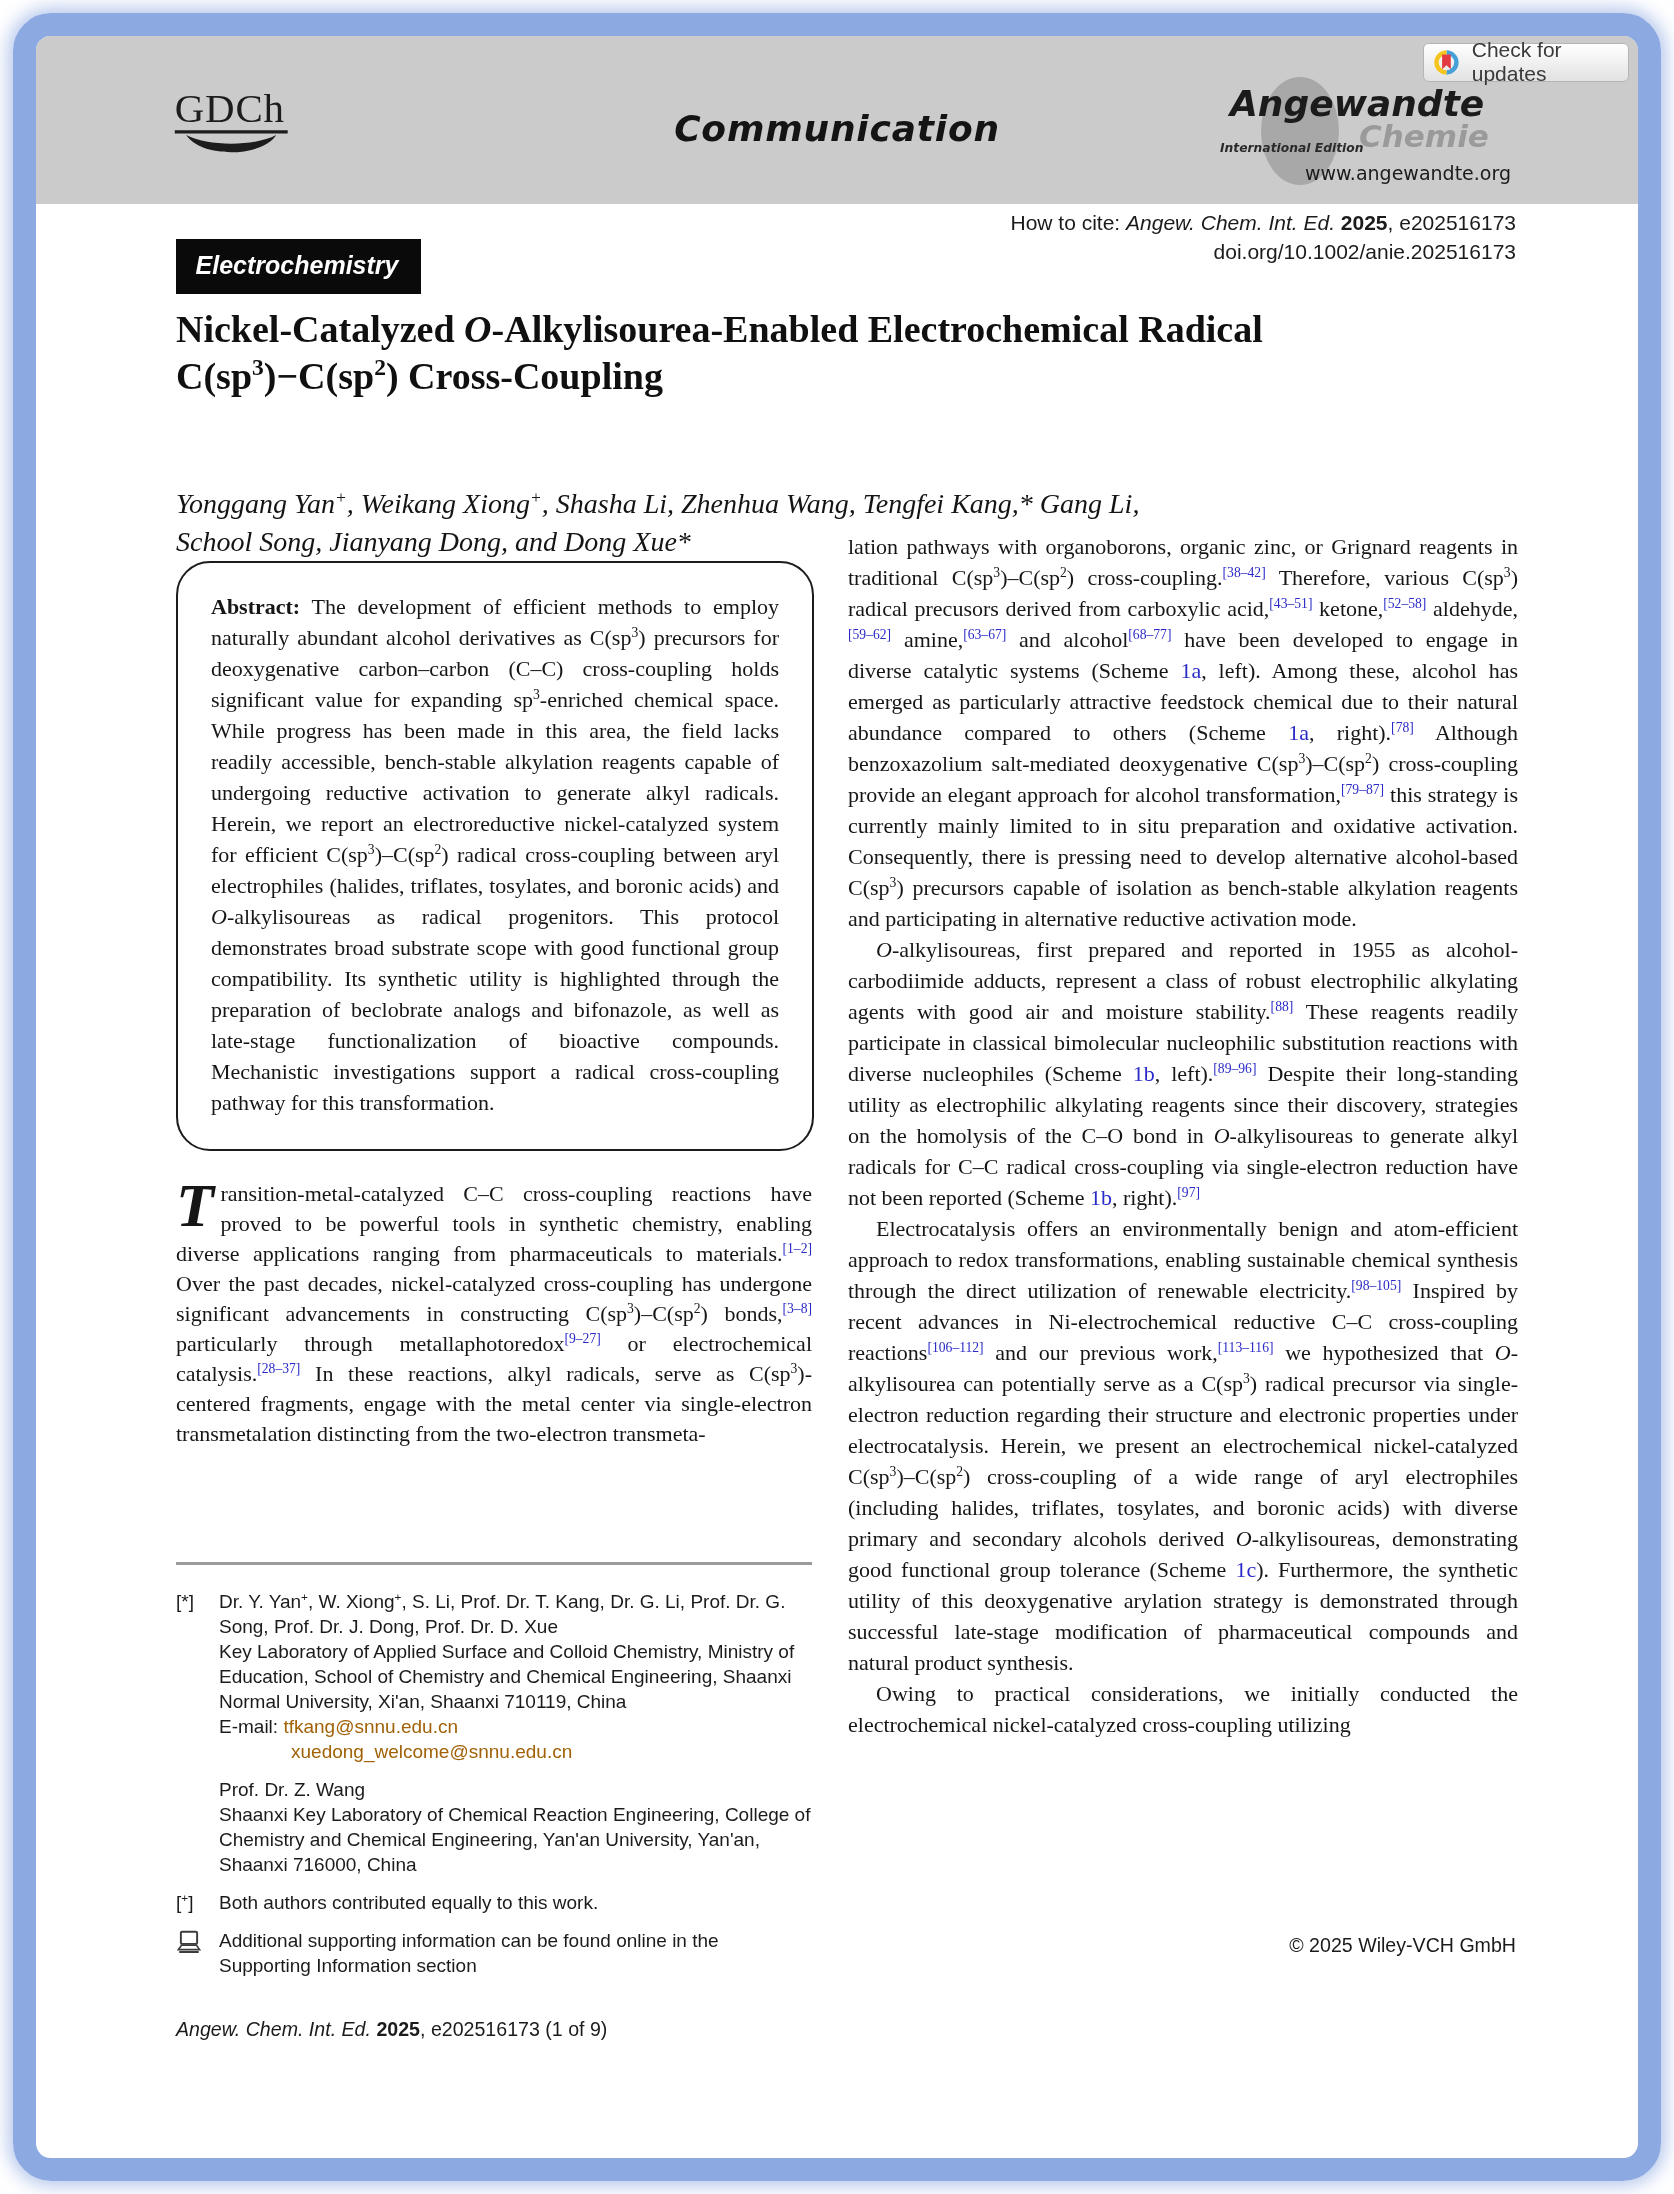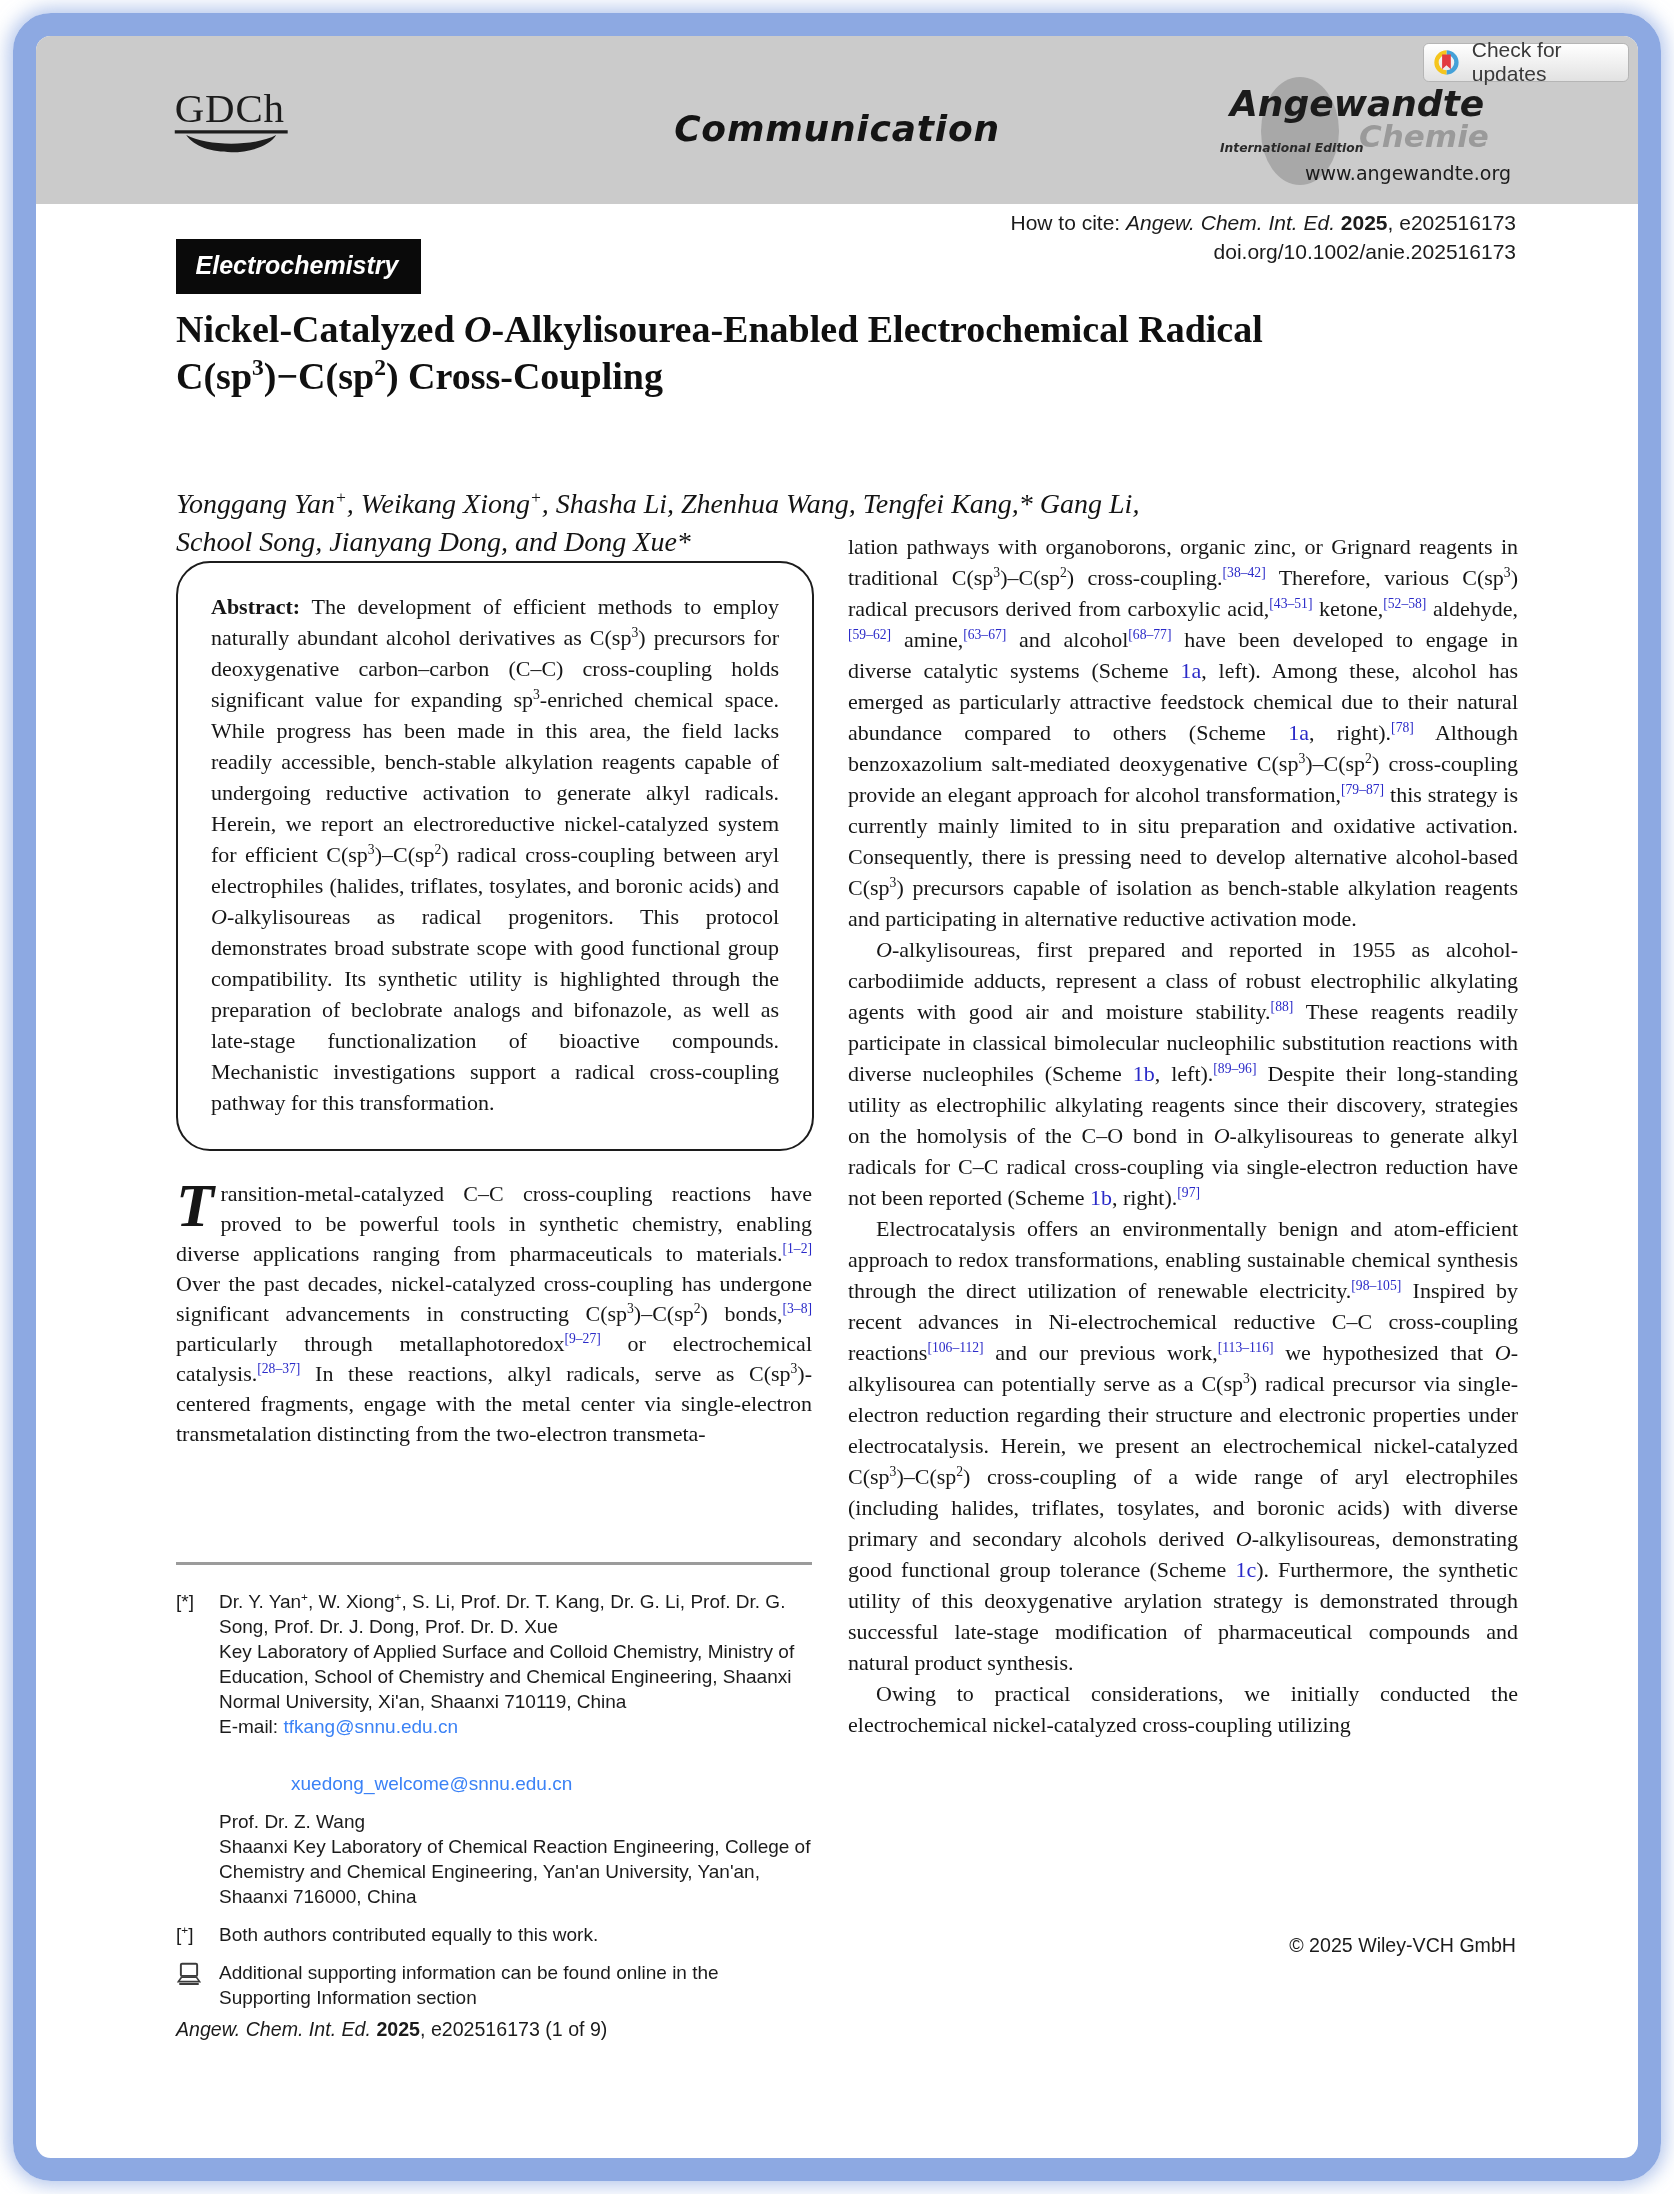--- a/index.html
+++ b/index.html
@@ -60,22 +60,22 @@
   .body-right p.ind{text-indent:28px;}
 
   
   .fnblock{position:absolute;left:140px;top:1526px;width:636px;
            font-family:"Liberation Sans",sans-serif;font-size:19px;line-height:25px;color:#1b1b1b;}
   .fndivider{height:2.5px;background:#9b9b9b;margin-bottom:24.5px;}
   .fn-row{display:flex;}
   .fn-label{width:43px;flex:none;}
   .fn-body{flex:1;}
   .mt{margin-top:13px;}
-  .email{color:#3b82f6;}
-  .email2{padding-left:72px;margin-top:32px;}
+  .email{color:#a16207;}
+  .email2{padding-left:72px;}
   .fn-icon{width:43px;flex:none;padding-top:1.6px;}
 
   
   .footer-left{position:absolute;left:140px;top:1982px;
                font-family:"Liberation Sans",sans-serif;font-size:19.6px;color:#1b1b1b;}
   .footer-right{position:absolute;right:122px;top:1898px;
                 font-family:"Liberation Sans",sans-serif;font-size:19.6px;color:#1b1b1b;}
 
   
   .rich-s{vertical-align:super;font-size:62%;line-height:0;}

